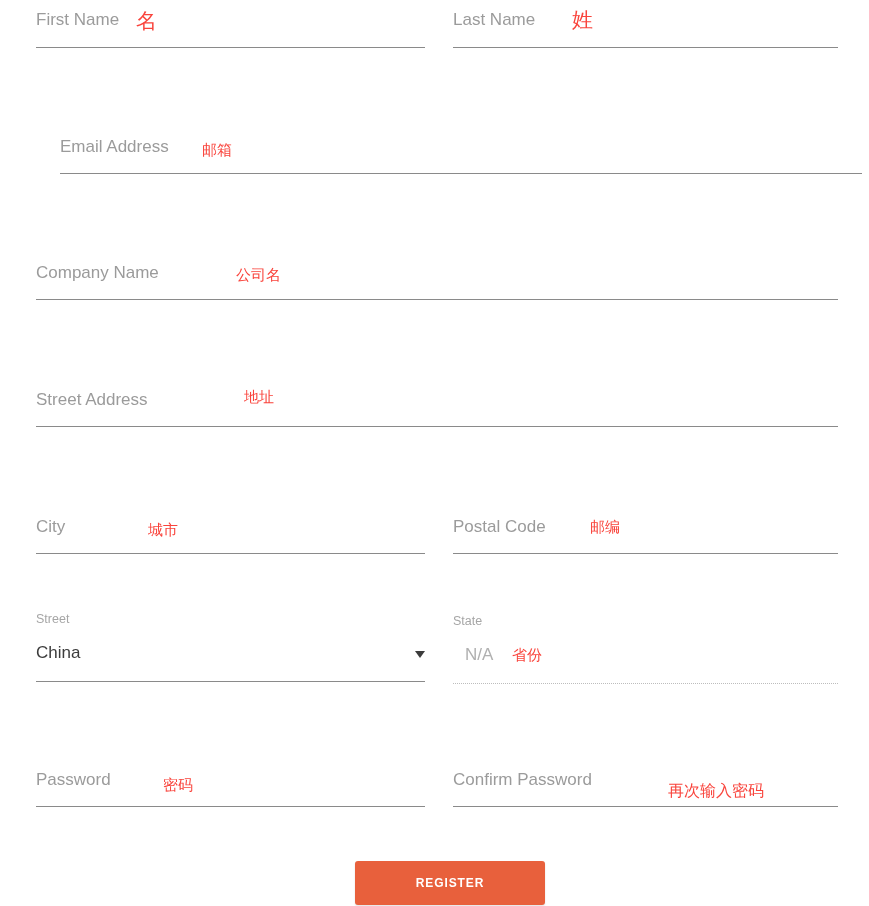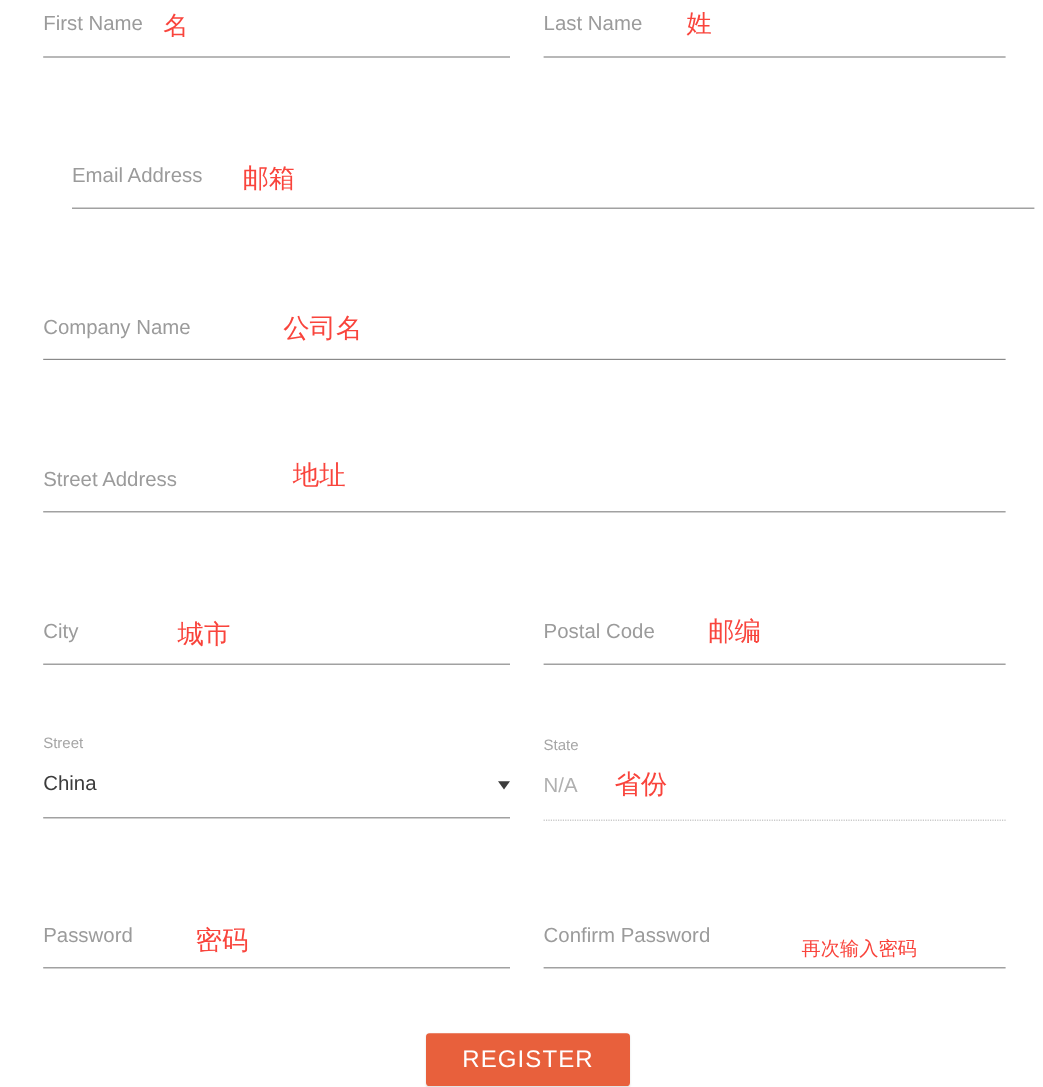--- a/index.html
+++ b/index.html
@@ -62,21 +62,21 @@
     white-space: nowrap;
   }
   .value.muted {
     color: #b0b0b0;
   }
 
   
   .annot {
     position: absolute;
     color: #f9443c;
-    font-size: 22px;
+    font-size: 15px;
     line-height: 22px;
     white-space: nowrap;
     font-family: "DejaVu Sans", sans-serif;
     font-weight: 400;
   }
 
   
   .caret {
     position: absolute;
     width: 0;
@@ -84,29 +84,29 @@
     border-left: 5px solid transparent;
     border-right: 5px solid transparent;
     border-top: 7px solid #3c3c3c;
   }
 
   
   .register-btn {
     position: absolute;
     left: 355px;
     top: 861px;
-    width: 170px;
+    width: 190px;
     height: 44px;
     background: #e8603c;
     border: none;
     border-radius: 3px;
     color: #ffffff;
-    font-size: 20px;
+    font-size: 12px;
     letter-spacing: 0.9px;
-    font-weight: 400;
+    font-weight: 700;
     font-family: "Liberation Sans", sans-serif;
     cursor: pointer;
     box-shadow: 0 1px 2px rgba(0,0,0,0.12);
   }
 
   
   .watermark {
     position: absolute;
     left: 694px;
     top: 866px;
@@ -167,21 +167,21 @@
 
   <div class="field" style="left:36px; top:610px; width:389px; height:72px;">
     <span class="label small" style="left:0; top:2px;">Street</span>
     <span class="value" style="left:0; top:33px;">China</span>
     <span class="caret" style="right:0px; top:41px;"></span>
     <span class="underline"></span>
   </div>
 
   <div class="field" style="left:453px; top:612px; width:385px; height:72px;">
     <span class="label small" style="left:0; top:2px;">State</span>
-    <span class="value muted" style="left:0; top:33px;">N/A</span>
+    <span class="value muted" style="left:12px; top:33px;">N/A</span>
     <span class="underline dotted"></span>
   </div>
   <span class="annot" style="left:512px; top:644px;">省份</span>
 
   <div class="field" style="left:36px; top:768px; width:389px; height:39px;">
     <span class="label" style="left:0; top:2px;">Password</span>
     <span class="underline"></span>
   </div>
   <span class="annot" style="left:163px; top:774px;">密码</span>
 

